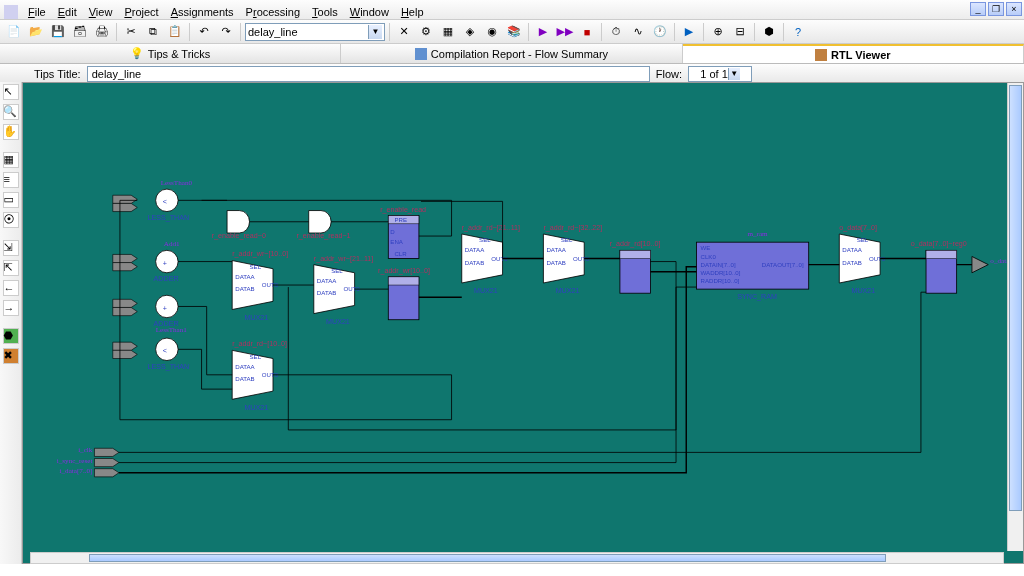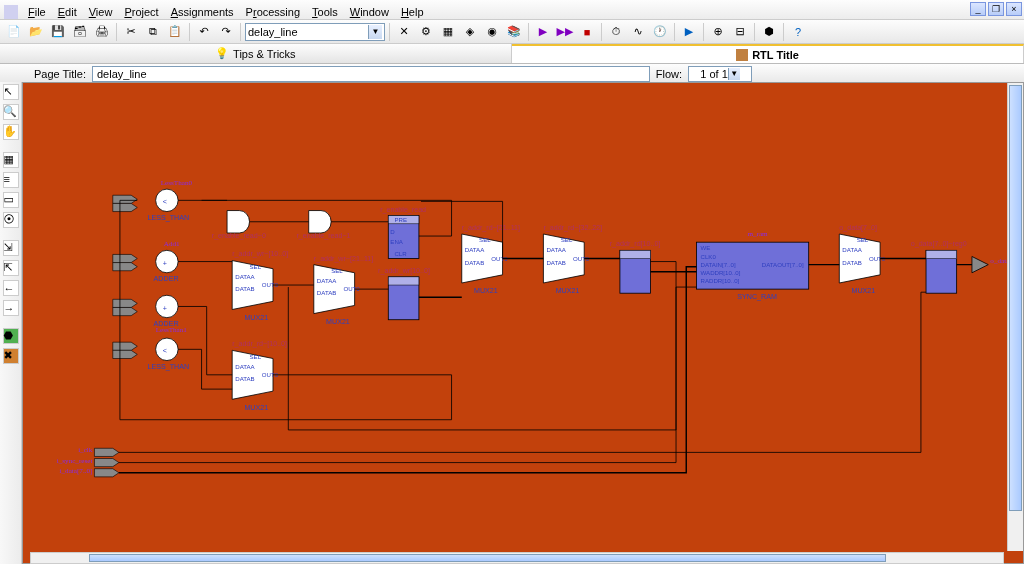--- a/index.html
+++ b/index.html
@@ -30,21 +30,21 @@
 .pagetitlebar{ height:20px; background:linear-gradient(#fdfdfd,#e8e8e8); border-bottom:1px solid #ccc; display:flex; align-items:center; padding:0 6px; gap:6px; font-size:11px;}
 .pagetitlebar .field{flex:1; height:16px; border:1px solid #7f9db9; background:#fff; padding:0 4px; line-height:14px;}
 .pagetitlebar .pagesel{width:64px;height:16px;border:1px solid #7f9db9; background:#fff;display:flex;align-items:center;justify-content:center;padding:0 2px;}
 .pagetitlebar .pagesel .dd{width:12px;height:12px;border-left:1px solid #7f9db9;background:linear-gradient(#e8f0ff,#c8d8f0);font-size:8px;text-align:center;line-height:12px;}
 
 .workspace{position:absolute; top:82px; left:0; right:0; bottom:12px;}
 .sidebar{position:absolute;left:0;top:0;width:22px;bottom:0;background:linear-gradient(90deg,#f8f8f8,#ececec);border-right:1px solid #ccc;display:flex;flex-direction:column;align-items:center;padding-top:2px;gap:4px;}
 .sidebar .sb{width:16px;height:16px;border:1px solid #ccc;background:#fff;}
 .sidebar .gap{height:4px;}
 
-.canvas{position:absolute;left:22px;top:0;right:0;bottom:0;background:#c2410c;border:1px solid #999; overflow:hidden;}
+.canvas{position:absolute;left:22px;top:0;right:0;bottom:0;background:#0f766e;border:1px solid #999; overflow:hidden;}
 .hscroll{position:absolute;left:30px;right:20px;bottom:0;height:12px;background:#f0f0f0;border:1px solid #ccc;}
 .hscroll .thumb{position:absolute;left:6%;width:82%;top:1px;bottom:1px;background:linear-gradient(#cde0ff,#aacaff);border:1px solid #7f9db9;}
 .vscroll{position:absolute;right:0;top:0;bottom:12px;width:16px;background:#f0f0f0;border-left:1px solid #ccc;}
 .vscroll .thumb{position:absolute;top:2px;bottom:40px;left:1px;right:1px;background:linear-gradient(90deg,#cde0ff,#aacaff);border:1px solid #7f9db9;}
 svg{position:absolute;inset:0;}
 .blocklabel{font-size:7px; fill:#8a2be2; font-family:Tahoma;}
 .portlabel{font-size:6px; fill:#3040c0;}
 .celllabel{font-size:7px; fill:#3040c0;}
 .netlabel{font-size:7px; fill:#b03060;}
 .wire{stroke:#000;stroke-width:0.8;fill:none;}
@@ -113,29 +113,33 @@
   <div class="tb-btn">⬢</div>
   <div class="tb-sep"></div>
   <div class="tb-btn" style="color:#0060c0">?</div>
 </div>
 
 <div class="tabs">
   <div class="tab">
     <span>💡</span>
     <span>Tips &amp; Tricks</span>
   </div>
+  <div class="tab">
+    <span class="tabicon" style="background:#6090d0"></span>
+    <span>Compilation Report - Flow Summary</span>
+  </div>
   <div class="tab active">
     <span class="tabicon" style="background:#c08040"></span>
-    <b><span>RTL Title</span></b>
+    <b><span>RTL Viewer</span></b>
   </div>
 </div>
 
 <div class="pagetitlebar">
   <div style="width:22px"></div>
-  <span>Page Title:</span>
+  <span>Tips Title:</span>
   <div class="field"><span>delay_line</span></div>
   <span>Flow:</span>
   <div class="pagesel">
     <span>1 of 1</span>
       <span class="dd">▼</span>
   </div>
   <div style="width:260px"></div>
 </div>
 
 <div class="workspace">

